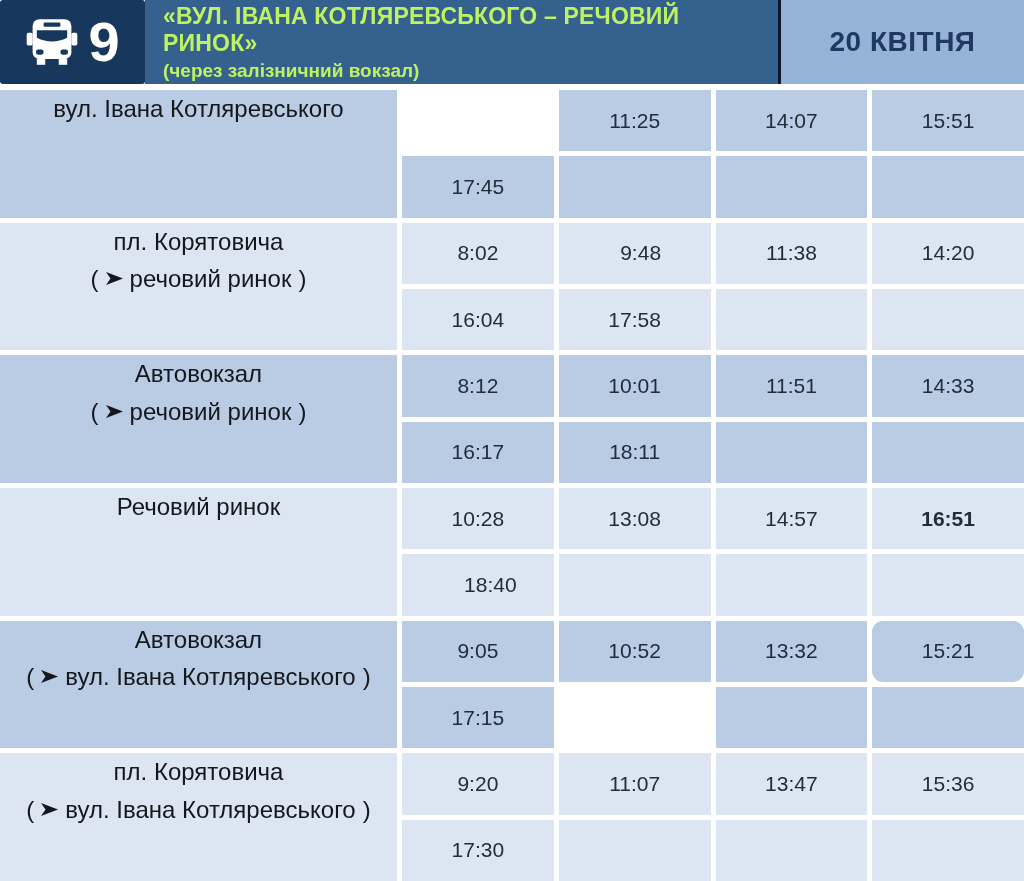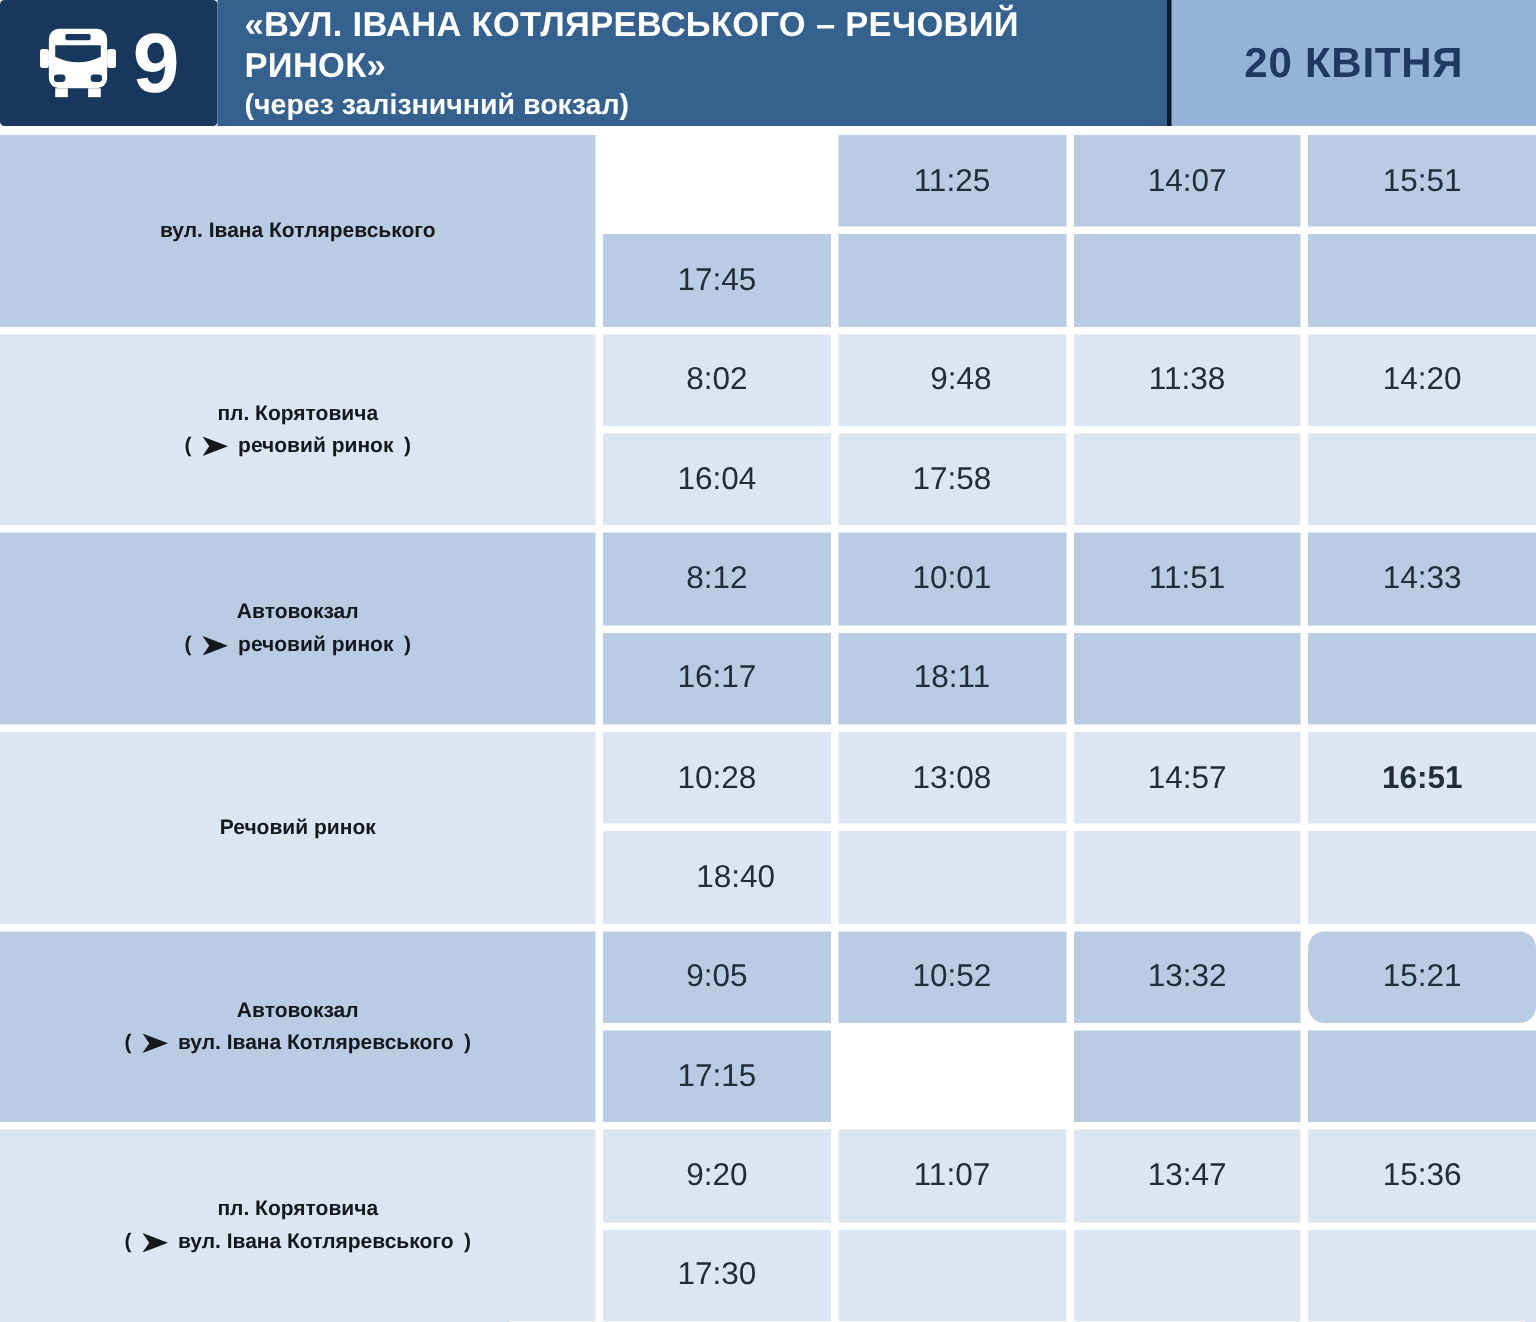--- a/index.html
+++ b/index.html
@@ -19,21 +19,21 @@
     border-radius: 3px;
     display: flex; align-items: center; justify-content: center; gap: 9px;
   }
   .bus-icon { display: flex; align-items: center; }
   .route-num {
     color: #ffffff; font-weight: bold; font-size: 56px; line-height: 84px;
   }
   .title-box {
     flex: 1 1 auto;
     background: var(--c-title-blue, #35618E);
-    color: #ffffff;
+    color: #bef264;
     display: flex; flex-direction: column; justify-content: center;
     padding-left: 18px; box-sizing: border-box;
   }
   .title-line1 { font-size: 23px; font-weight: bold; letter-spacing: 0.2px; }
   .title-line2 { font-size: 19px; font-weight: bold; margin-top: 3px; }
   .date-box {
     width: 246px; flex: 0 0 246px;
     background: var(--c-date-blue, #95B3D7);
     border-left: 3px solid #0f172a;
     box-sizing: border-box;
@@ -56,24 +56,24 @@
   .group {
     display: grid;
     grid-template-columns: 397px repeat(4, 1fr);
     grid-template-rows: 1fr 1fr;
     gap: 5px;
   }
   .group.shade-dark  .cell { background: var(--c-row-dark, #B9CCE4); }
   .group.shade-light .cell { background: var(--c-row-light, #DCE6F2); }
   .label-cell {
     grid-row: 1 / 3; grid-column: 1;
-    display: flex; flex-direction: column; align-items: center; justify-content: center;
+    display: flex; flex-direction: column; align-items: center; 
     text-align: center;
     color: var(--c-label-text, #14171C);
-    font-weight: bold; font-size: 14px; line-height: 1.55;
+    font-weight: normal; font-size: 24px; line-height: 1.55;
   }
   .stop-dest { display: flex; align-items: center; gap: 7px; }
   .arrow-icon { display: inline-flex; align-items: center; }
   .time-cell {
     display: flex; align-items: center; justify-content: center;
     color: var(--c-time-text, #222D3A);
     font-size: 21px;
   }
 </style>
 </head>

